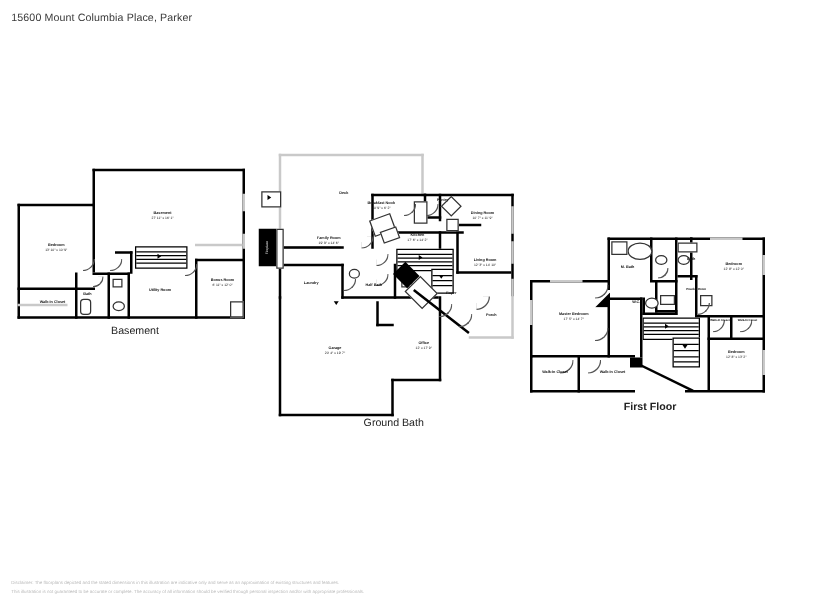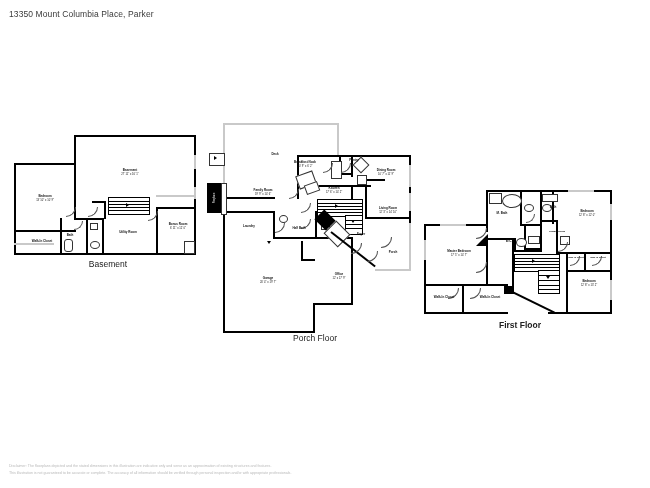--- a/index.html
+++ b/index.html
@@ -60,21 +60,21 @@
   .disclaimer{
     position:absolute;left:9px;bottom:12px;width:430px;
     font-size:3.6px;line-height:1.75;color:#b9b9b9;
   }
 </style>
 </head>
 <body>
 
 <div class="page">
 
-  <div class="addr">13350 Mount Columbia Place, Parker</div>
+  <div class="addr">15600 Mount Columbia Place, Parker</div>
 
 
   <div class="stage">
 
     <div class="plan" id="basement" style="left:8px;top:75px;width:195px;height:125px;">
 
       <div class="w" style="left:6px;top:28px;width:2px;height:92px;"></div>
       <div class="w" style="left:6px;top:28px;width:62px;height:2px;"></div>
       <div class="w" style="left:66px;top:0px;width:2px;height:30px;"></div>
       <div class="w" style="left:66px;top:0px;width:122px;height:2px;"></div>
@@ -265,21 +265,21 @@
       </div>
       <div class="room-lbl" style="left:112px;top:208px;width:44px;">
         <b>Office</b>
         <i>12' x 17' 9"</i>
       </div>
       <div class="room-lbl" style="left:38px;top:212px;width:50px;">
         <b>Garage</b>
         <i>20' 4" x 19' 7"</i>
       </div>
 
-      <div class="caption" style="left:55px;top:268px;width:110px;">Porch Floor</div>
+      <div class="caption" style="left:55px;top:268px;width:110px;">Ground Bath</div>
     </div>
 
     <div class="plan" id="first" style="left:420px;top:120px;width:200px;height:145px;">
 
       <div class="w" style="left:4px;top:44px;width:2px;height:62px;"></div>
       <div class="w" style="left:4px;top:44px;width:64px;height:2px;"></div>
       <div class="w" style="left:66px;top:44px;width:2px;height:8px;"></div>
       <div class="w" style="left:66px;top:10px;width:2px;height:34px;"></div>
       <div class="w" style="left:66px;top:10px;width:68px;height:2px;"></div>
       <div class="w" style="left:132px;top:10px;width:2px;height:34px;"></div>

